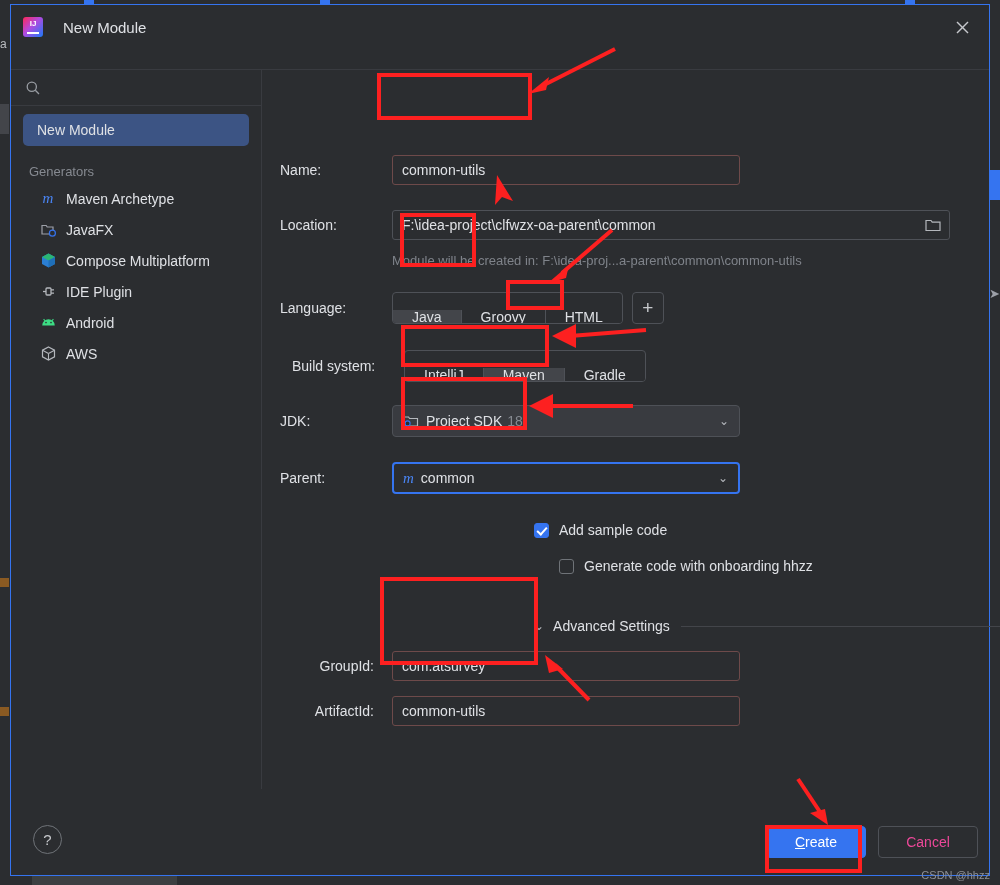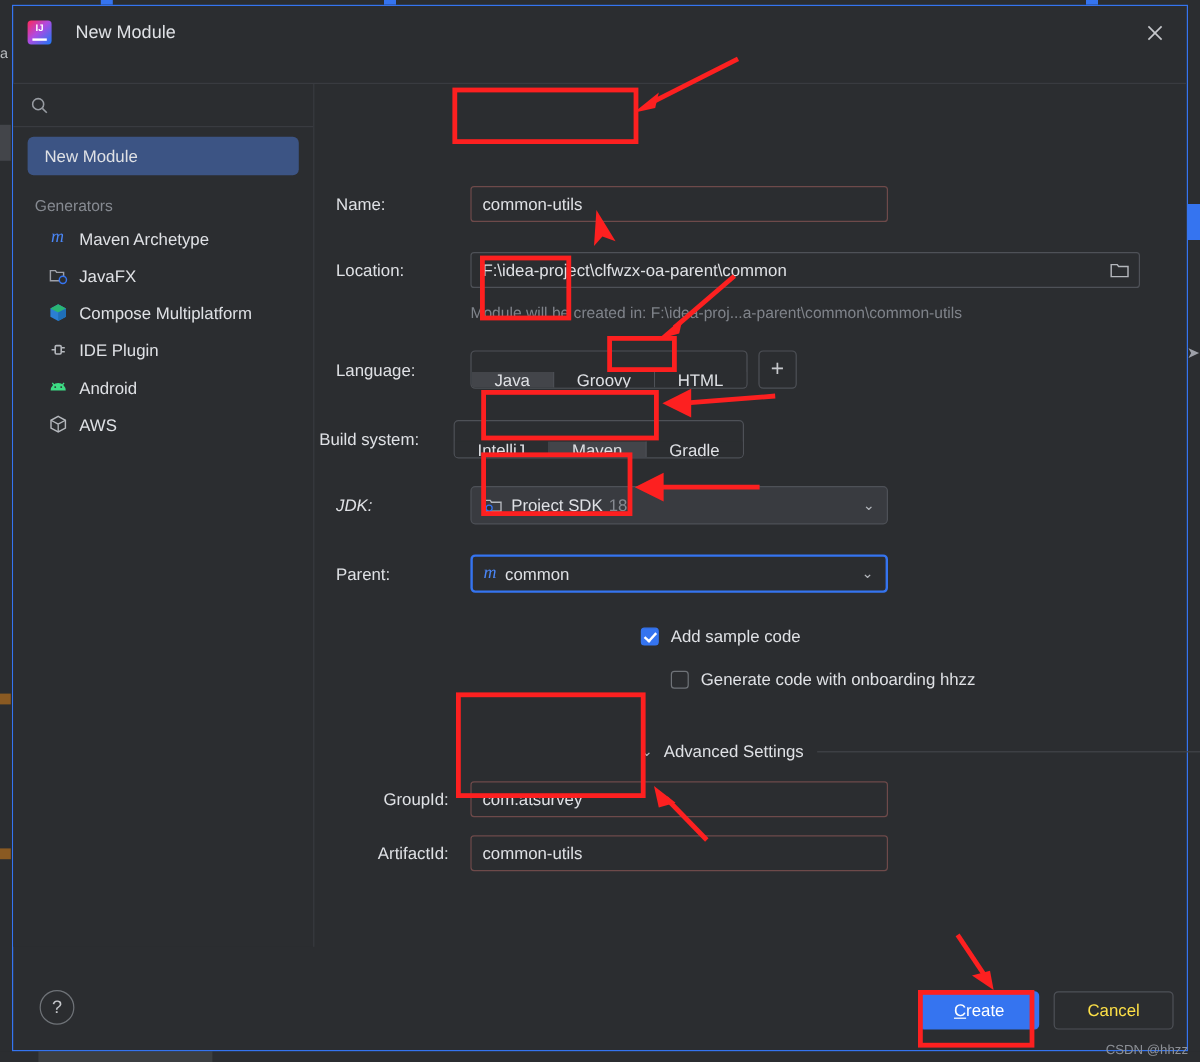--- a/index.html
+++ b/index.html
@@ -345,21 +345,21 @@
     cursor: pointer;
     box-sizing: border-box;
   }
   .btn-primary {
     background: #3574f0;
     color: #ffffff;
     border: 1px solid #3574f0;
   }
   .btn-secondary {
     background: #2b2d30;
-    color: #fde047;
+    color: #ec4899;
     border: 1px solid #4e5157;
   }
   .mnemonic { text-decoration: underline; }
 
   
   .ann-box {
     position: absolute;
     border: 4px solid #fd2020;
     box-sizing: border-box;
     pointer-events: none;
@@ -520,31 +520,31 @@
         <div class="form-row" style="left:18px; top:222px;">
           <div class="form-label" style="width:112px;">Language:</div>
           <div class="segmented">
             <div class="seg-btn active">Java</div>
             <div class="seg-btn">Groovy</div>
             <div class="seg-btn">HTML</div>
           </div>
           <div class="plus-btn">+</div>
         </div>
 
-        <div class="form-row" style="left:4px; top:280px;">
+        <div class="form-row" style="left:30px; top:280px;">
           <div class="form-label" style="width:112px;">Build system:</div>
           <div class="segmented">
             <div class="seg-btn">IntelliJ</div>
             <div class="seg-btn active">Maven</div>
             <div class="seg-btn">Gradle</div>
           </div>
         </div>
 
         <div class="form-row" style="left:18px; top:335px;">
-          <div class="form-label" style="width:112px;font-style:italic;">JDK:</div>
+          <div class="form-label" style="width:112px;">JDK:</div>
           <div class="combo" style="width:348px;">
             <span class="combo-icon">
               <svg width="17" height="15" viewBox="0 0 17 15">
                 <path d="M1.5 3h5l1.1 1.5H15.5V12H1.5z" fill="none" stroke="#b4b7bc" stroke-width="1.15"></path>
                 <circle cx="5.6" cy="9.4" r="2.5" fill="#2b2d30" stroke="#3574f0" stroke-width="1.15"></circle>
               </svg>
             </span>
             <span>Project SDK</span>
             <span class="combo-sub">18</span>
             <span class="chev">⌄</span>

